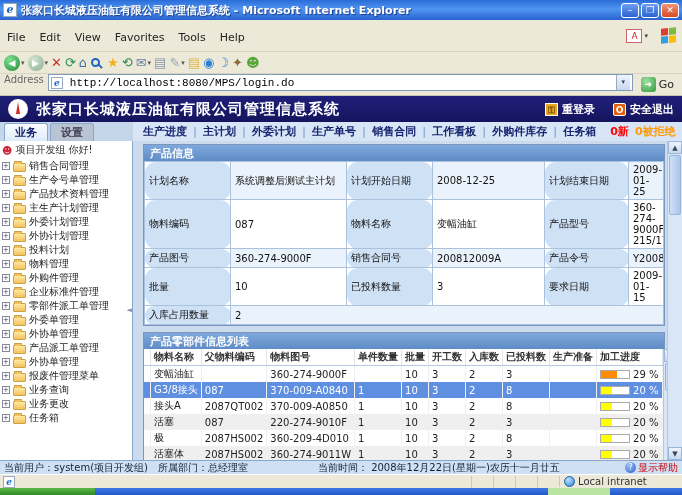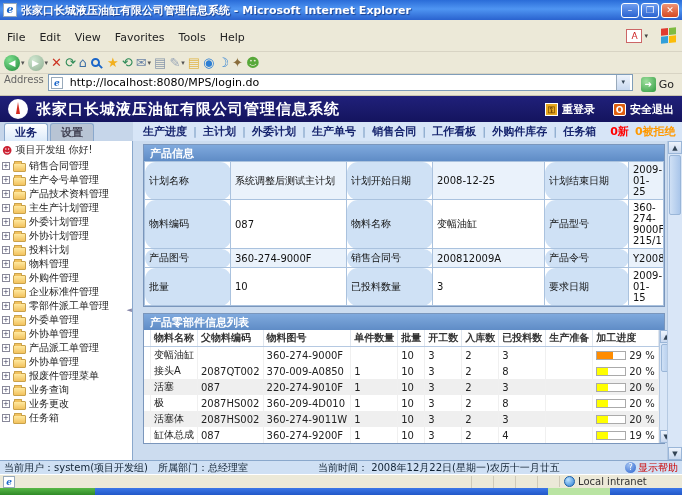--- a/index.html
+++ b/index.html
@@ -29,21 +29,21 @@
   .circle{width:16px;height:16px;border-radius:50%;color:#fff;font-size:9px;line-height:16px;text-align:center;}
   .circle.green{background:radial-gradient(circle at 35% 30%,#7fe08f,#1f8a3a);}
   .circle.gray{background:radial-gradient(circle at 35% 30%,#cfe6cf,#8fae92);}
   .drop{font-size:7px;color:#555;}
   .mag{width:9px;height:9px;border:2px solid #1b66c9;border-radius:50%;position:relative;margin:2px 4px 2px 1px;}
   .mag::after{content:'';position:absolute;width:6px;height:2px;background:#1b66c9;transform:rotate(45deg);right:-5px;bottom:-2px;}
   
   .addrbar{height:22px;background:#ece9d8;display:flex;padding:0 4px;gap:4px;border-bottom:1px solid #c9c4b0;flex:0 0 auto;}
   .addr-label{font-size:10px;color:#666;}
   .addr-input{flex:1;height:17px;background:#fff;border:1px solid #7f9db9;display:flex;align-items:center;padding:0 2px;gap:3px;}
-  .addr-url{font-size:11px;color:#000;flex:1;white-space:nowrap;overflow:hidden;}
+  .addr-url{font-size:11px;color:#000;flex:1;white-space:nowrap;overflow:hidden;font-family:Liberation Mono, monospace;}
   .addr-drop{width:14px;height:15px;background:linear-gradient(180deg,#eef4fc,#c8d8ef);border-left:1px solid #9ab;font-size:7px;text-align:center;line-height:15px;color:#345;}
   .go-btn{display:flex;align-items:center;gap:3px;font-size:11px;color:#222;padding:0 4px;}
   .go-ico{width:15px;height:15px;background:radial-gradient(circle at 35% 30%,#9fe09f,#2f9a3f);border-radius:3px;color:#fff;font-size:9px;line-height:15px;text-align:center;}
   
   .appheader{height:26px;background:linear-gradient(180deg,#20207a,#14145e);display:flex;align-items:center;padding:0 8px;gap:8px;flex:0 0 auto;}
   .logo{width:20px;height:20px;border-radius:50%;background:radial-gradient(circle at 50% 45%,#fff 60%,#cdd8ee);position:relative;flex:0 0 auto;}
   .logo::after{content:'';position:absolute;left:8px;top:3px;border-left:2px solid transparent;border-right:2px solid transparent;border-bottom:12px solid #d42a1e;}
   .app-title{color:#fff;font-size:15px;font-weight:bold;letter-spacing:1px;flex:1;white-space:nowrap;overflow:hidden;}
   .hdr-link{color:#fff;font-size:11px;font-weight:bold;display:flex;align-items:center;gap:4px;margin-left:10px;white-space:nowrap;}
   .key-ico{width:13px;height:13px;background:#e8a820;border:1px solid #fff;color:#7a4a00;font-size:9px;line-height:12px;text-align:center;}
@@ -396,20 +396,24 @@
                   <td class="val">Y200808701</td>
                 </tr>
                 <tr>
                   <td class="lbl">批量</td>
                   <td class="val">10</td>
                   <td class="lbl">已投料数量</td>
                   <td class="val">3</td>
                   <td class="lbl">要求日期</td>
                   <td class="val">2009-01-15</td>
                 </tr>
+                <tr>
+                  <td class="lbl">入库占用数量</td>
+                  <td class="val" colspan="5">2</td>
+                </tr>
               </tbody>
           </table>
         </div>
 
         <div class="panel">
           <div class="panel-hd">产品零部件信息列表</div>
           <div class="tbl-wrap">
             <table class="data-tbl">
               <colgroup>
                   <col style="width:7px">
@@ -453,20 +457,40 @@
                     <td></td>
                     <td>
                       <span class="progress">
                         <span class="pbar">
                           <span class="pfill" style="width: 58%; background: rgb(255, 140, 0); display: block;"></span>
                         </span>
                         <span>29 %</span>
                       </span>
                     </td>
                   </tr>
+                  <tr class="r-even sel">
+                    <td></td>
+                    <td>G3/8接头</td>
+                    <td>087</td>
+                    <td>370-009-A0840</td>
+                    <td>1</td>
+                    <td>10</td>
+                    <td>3</td>
+                    <td>2</td>
+                    <td>8</td>
+                    <td></td>
+                    <td>
+                      <span class="progress">
+                        <span class="pbar">
+                          <span class="pfill" style="width: 40%; background: rgb(255, 255, 0); display: block;"></span>
+                        </span>
+                        <span>20 %</span>
+                      </span>
+                    </td>
+                  </tr>
                   <tr>
                     <td></td>
                     <td>接头A</td>
                     <td>2087QT002</td>
                     <td>370-009-A0850</td>
                     <td>1</td>
                     <td>10</td>
                     <td>3</td>
                     <td>2</td>
                     <td>8</td>

